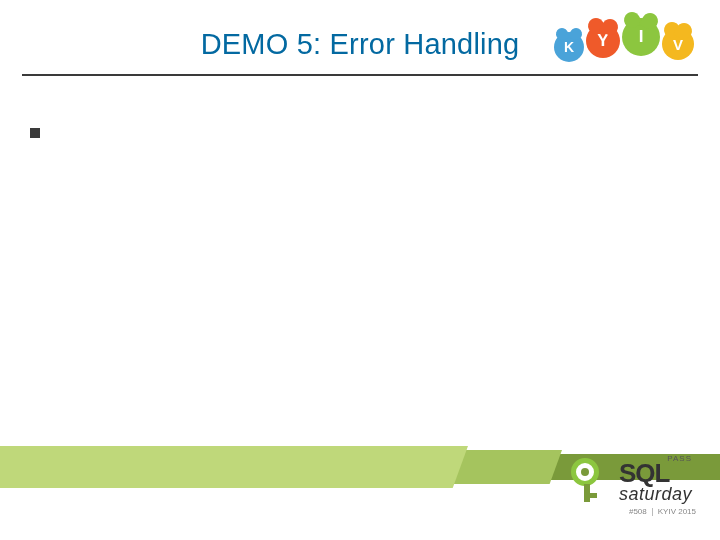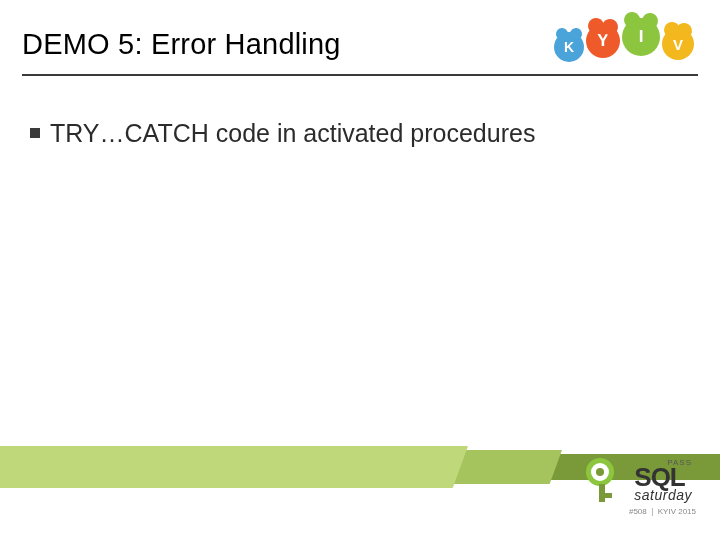--- a/index.html
+++ b/index.html
@@ -1,19 +1,19 @@
 <!DOCTYPE html>
 <html><head>
 <meta charset="utf-8">
 <style>
   * { margin: 0; padding: 0; box-sizing: border-box; }
   html, body { width: 720px; height: 540px; font-family: Arial, Helvetica, sans-serif; background: #fff; overflow: hidden; }
   .slide { position: relative; width: 720px; height: 540px; }
   .header { position: absolute; top: 28px; left: 22px; right: 22px; }
-  .title { font-size: 29px; color: #000000; font-weight: 400; letter-spacing: 0.2px; }
+  .title { font-size: 29px; color: #0369a1; font-weight: 400; letter-spacing: 0.2px; text-align: center; }
   .rule { position: absolute; top: 74px; left: 22px; width: 676px; height: 2px; background: #3a3a3a; }
   .kyiv-logo { position: absolute; top: 18px; right: 26px; display: flex; gap: 2px; }
   .burst { width: 36px; height: 36px; border-radius: 50%; display: flex; align-items: center; justify-content: center; font-family: Arial, sans-serif; font-weight: 700; color: #fff; font-size: 17px; position: relative; }
   .burst.b1 { background: #4aa3d9; width: 30px; height: 30px; margin-top: 14px; font-size: 14px; }
   .burst.b2 { background: #ef5a2a; width: 34px; height: 34px; margin-top: 6px; }
   .burst.b3 { background: #8cc63f; width: 38px; height: 38px; margin-top: 0; }
   .burst.b4 { background: #f4b81f; width: 32px; height: 32px; margin-top: 10px; font-size: 15px; }
   .burst::before, .burst::after { content: ""; position: absolute; width: 16px; height: 16px; background: inherit; border-radius: 50% 50% 0 50%; }
   .burst::before { top: -6px; left: 2px; transform: rotate(-30deg); }
   .burst::after { top: -5px; right: 2px; transform: rotate(30deg) scaleX(-1); }
@@ -28,21 +28,21 @@
   .band-mid { position: absolute; left: 0; top: 4px; width: 78%; height: 34px; background: #a5c45e; transform: skewX(-20deg); transform-origin: left top; }
   .footer-logo { position: absolute; right: 28px; bottom: 38px; display: flex; align-items: flex-end; gap: 6px; margin-top: 44px; }
   .key-icon { width: 46px; height: 46px; position: relative; }
   .key-head { width: 28px; height: 28px; border: 5px solid #8cc63f; border-radius: 50%; position: absolute; top: 2px; left: 4px; background: #fff; }
   .key-hole { width: 8px; height: 8px; background: #7a9a3a; border-radius: 50%; position: absolute; top: 12px; left: 14px; }
   .key-stem { position: absolute; width: 6px; height: 18px; background: #7a9a3a; bottom: 0; left: 17px; }
   .key-tooth { position: absolute; width: 10px; height: 5px; background: #7a9a3a; bottom: 4px; left: 20px; }
   .sql-brand { display: flex; flex-direction: column; line-height: 0.9; }
   .sql-pass { font-size: 8px; color: #555; letter-spacing: 1px; text-align: right; }
   .sql-main { font-size: 26px; font-weight: 800; color: #333; letter-spacing: -1px; }
-  .sql-sat { font-size: 14px; color: #333; font-style: italic; letter-spacing: 0.5px; }
+  .sql-sat { font-size: 18px; color: #333; font-style: italic; letter-spacing: 0.5px; }
   .event-meta { position: absolute; right: 24px; bottom: 24px; font-size: 8px; color: #888; display: flex; align-items: flex-end; gap: 5px; }
   .meta-sep { width: 1px; height: 8px; background: #bbb; }
 </style>
 </head>
 <body>
 
 <div class="slide">
 
   <div class="header">
     <div class="title">DEMO 5: Error Handling</div>
@@ -60,21 +60,20 @@
         <span>I</span>
       </div>
     <div class="burst b4">
         <span>V</span>
       </div>
   </div>
 
   <div class="content">
     <div class="bullet-row">
       <div class="bullet-marker"></div>
-      <div class="bullet-text">TRY…CATCH code in activated procedures</div>
     </div>
   </div>
 
   <div class="footer-band">
     <div class="band-dark"></div>
     <div class="band-mid"></div>
     <div class="band-light"></div>
   </div>
 
   <div class="footer-logo">

